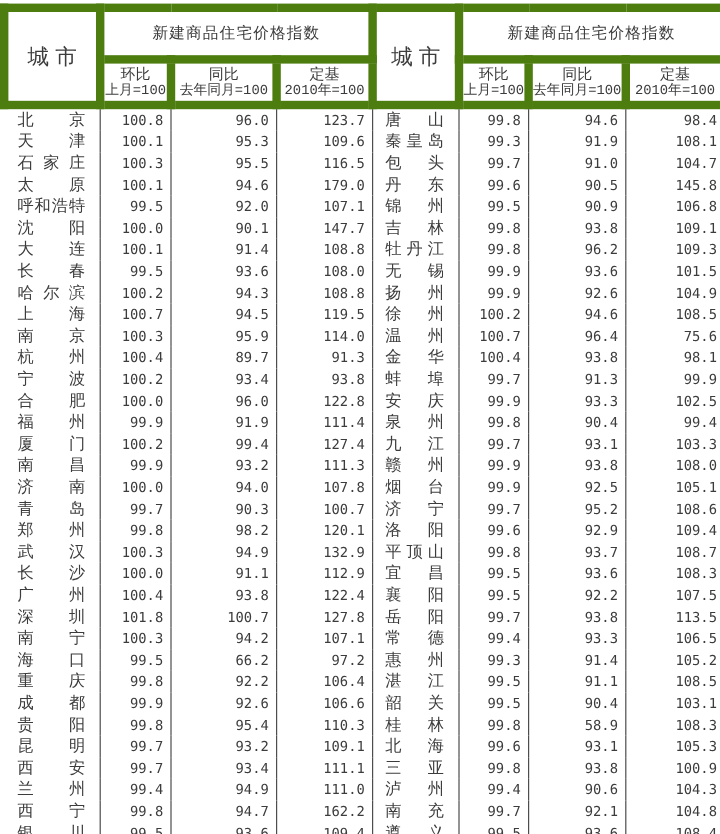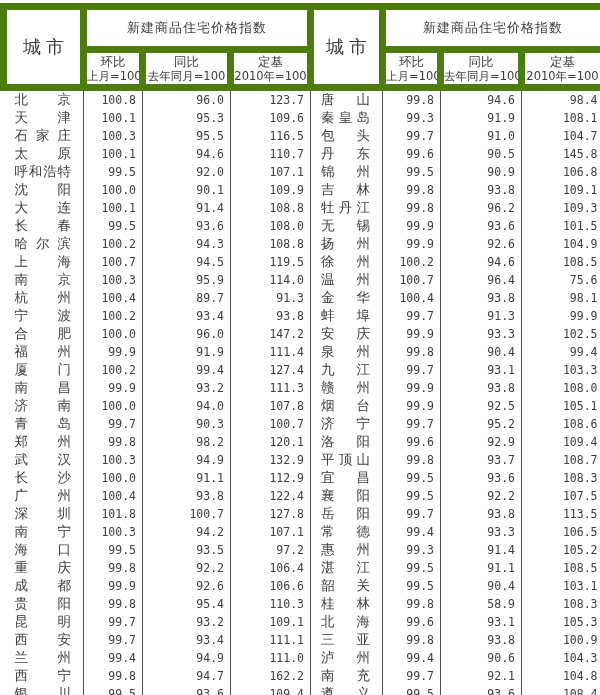--- a/index.html
+++ b/index.html
@@ -21,21 +21,21 @@
     border-top: 2px solid #383838;
     border-bottom: 2px solid #383838;
   }
   th, td { padding: 0; font-weight: normal; overflow: hidden; white-space: nowrap; }
 
   thead th { border: 7px solid #4d7c0f; text-align: center; vertical-align: middle; }
   th.city-h { font-size: 18px; letter-spacing: 5px; text-indent: 5px; }
   th.group-h { height: 36px; font-size: 13px; letter-spacing: 1px; }
   th.sub-h { height: 31px; font-size: 12px; line-height: 14px; margin-left: 15px; }
   .sub-top { display: block; font-size: 12.5px; }
-  .sub-base { display: block; font-size: 11.5px; }
+  .sub-base { display: block; font-size: 11.5px; font-family: Liberation Mono, monospace; }
 
   tbody td { height: 17.54px; vertical-align: middle; }
   tbody td + td { border-left: 1px solid #4d4d4d; }
   td.city {
     font-size: 13.5px;
     text-align: justify;
     text-align-last: justify;
     padding: 0 12px 0 11px;
   }
   td.city.r { padding: 0 12px 0 10px; }
@@ -123,41 +123,41 @@
           <td class="num">116.5</td>
           <td class="city r">包头</td>
           <td class="num">99.7</td>
           <td class="num">91.0</td>
           <td class="num">104.7</td>
         </tr>
         <tr>
           <td class="city l">太原</td>
           <td class="num">100.1</td>
           <td class="num">94.6</td>
-          <td class="num">110.7</td>
+          <td class="num">179.0</td>
           <td class="city r">丹东</td>
           <td class="num">99.6</td>
           <td class="num">90.5</td>
           <td class="num">145.8</td>
         </tr>
         <tr>
           <td class="city l">呼和浩特</td>
           <td class="num">99.5</td>
           <td class="num">92.0</td>
           <td class="num">107.1</td>
           <td class="city r">锦州</td>
           <td class="num">99.5</td>
           <td class="num">90.9</td>
           <td class="num">106.8</td>
         </tr>
         <tr>
           <td class="city l">沈阳</td>
           <td class="num">100.0</td>
           <td class="num">90.1</td>
-          <td class="num">109.9</td>
+          <td class="num">147.7</td>
           <td class="city r">吉林</td>
           <td class="num">99.8</td>
           <td class="num">93.8</td>
           <td class="num">109.1</td>
         </tr>
         <tr>
           <td class="city l">大连</td>
           <td class="num">100.1</td>
           <td class="num">91.4</td>
           <td class="num">108.8</td>
@@ -223,21 +223,21 @@
           <td class="num">93.8</td>
           <td class="city r">蚌埠</td>
           <td class="num">99.7</td>
           <td class="num">91.3</td>
           <td class="num">99.9</td>
         </tr>
         <tr>
           <td class="city l">合肥</td>
           <td class="num">100.0</td>
           <td class="num">96.0</td>
-          <td class="num">147.2</td>
+          <td class="num">122.8</td>
           <td class="city r">安庆</td>
           <td class="num">99.9</td>
           <td class="num">93.3</td>
           <td class="num">102.5</td>
         </tr>
         <tr>
           <td class="city l">福州</td>
           <td class="num">99.9</td>
           <td class="num">91.9</td>
           <td class="num">111.4</td>
@@ -342,21 +342,21 @@
           <td class="num">94.2</td>
           <td class="num">107.1</td>
           <td class="city r">常德</td>
           <td class="num">99.4</td>
           <td class="num">93.3</td>
           <td class="num">106.5</td>
         </tr>
         <tr>
           <td class="city l">海口</td>
           <td class="num">99.5</td>
-          <td class="num">93.5</td>
+          <td class="num">66.2</td>
           <td class="num">97.2</td>
           <td class="city r">惠州</td>
           <td class="num">99.3</td>
           <td class="num">91.4</td>
           <td class="num">105.2</td>
         </tr>
         <tr>
           <td class="city l">重庆</td>
           <td class="num">99.8</td>
           <td class="num">92.2</td>

